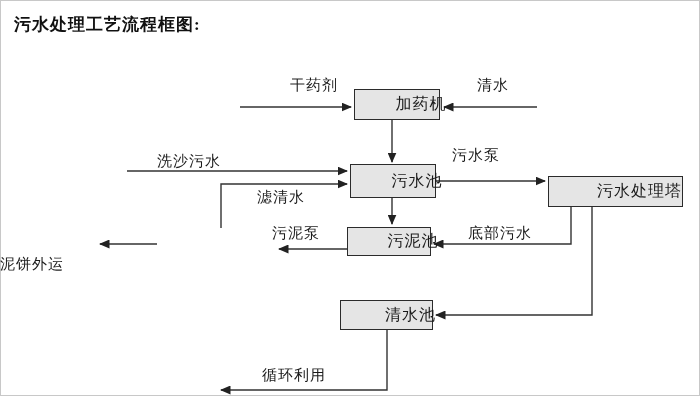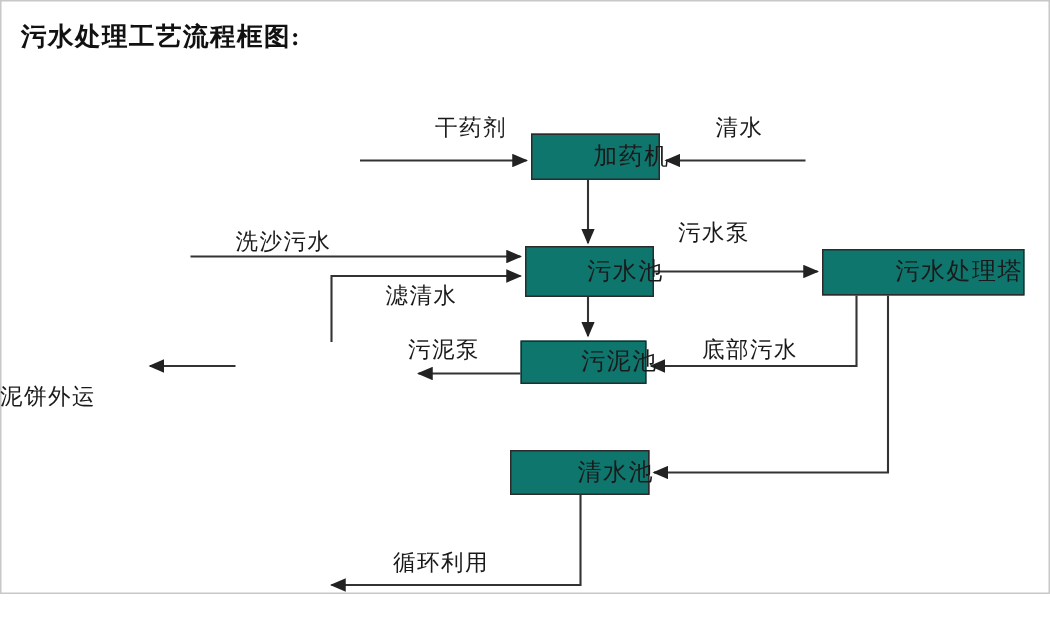--- a/index.html
+++ b/index.html
@@ -9,21 +9,21 @@
     font-family:"Liberation Serif","DejaVu Serif",serif;
     color:#1a1a1a;overflow:hidden;
   }
   #connectors{position:absolute;left:0;top:0;width:700px;height:420px;}
   .title{
     position:absolute;left:14px;top:13px;
     font-size:17px;font-weight:bold;letter-spacing:1px;color:#111;
   }
   .node{
     position:absolute;box-sizing:border-box;
-    border:1.6px solid #2b2b2b;background:#0f766e;
+    border:1.6px solid #2b2b2b;background:#e5e5e5;
     display:flex;align-items:center;justify-content:center;
     font-size:16px;letter-spacing:1px;white-space:nowrap;padding-left:48px;
   }
   .flow-label{
     position:absolute;font-size:15px;letter-spacing:1px;
     white-space:nowrap;color:#1a1a1a;background:transparent;
   }
 </style>
 </head>
 <body>
@@ -72,21 +72,21 @@
 
   <div class="node" style="left:347px;top:227px;width:84px;height:29px;">
     <span>污泥池</span>
   </div>
 
   <div class="node" style="left:350px;top:164px;width:86px;height:34px;">
     <span>污水池</span>
   </div>
 
 
-  <div class="node" style="left:548px;top:166px;width:135px;height:31px;">
+  <div class="node" style="left:548px;top:176px;width:135px;height:31px;">
     <span>污水处理塔</span>
   </div>
 
   <div class="node" style="left:340px;top:300px;width:93px;height:30px;">
     <span>清水池</span>
   </div>
 
   <div class="flow-label" style="left:256px;top:76px;margin-left:34px;">干药剂</div>
 
   <div class="flow-label" style="left:477px;top:76px;">清水</div>

